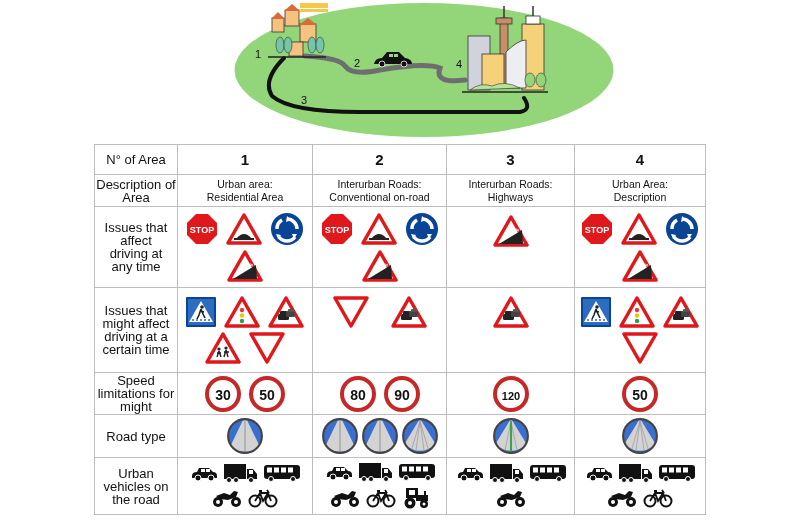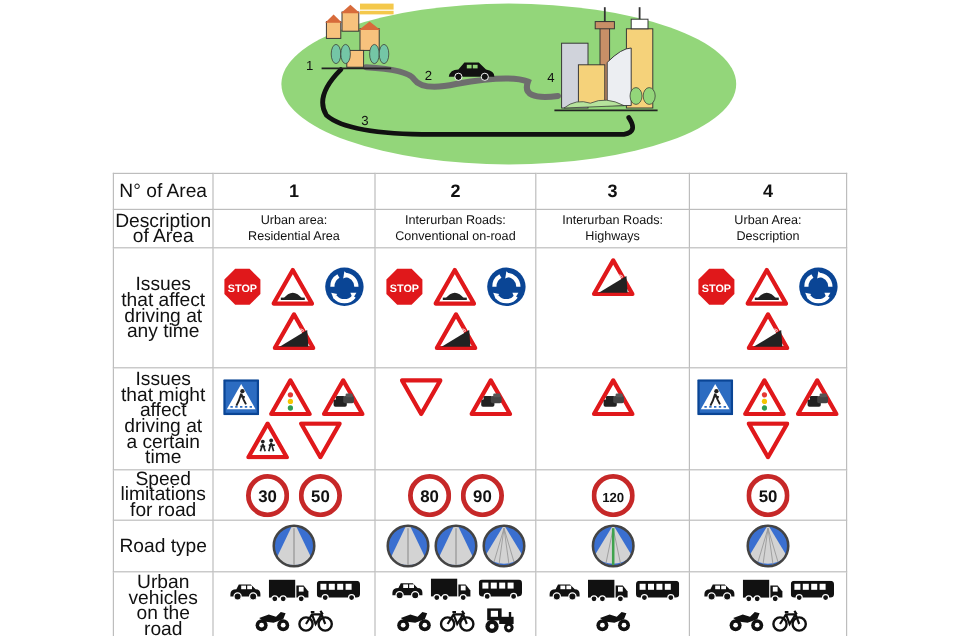--- a/index.html
+++ b/index.html
@@ -1,20 +1,20 @@
 <!DOCTYPE html>
 <html><head>
 <meta charset="utf-8">
 <style>
   html,body{margin:0;padding:0;background:#fff;}
   body{width:800px;height:530px;position:relative;overflow:hidden;font-family:"Liberation Sans","DejaVu Sans",sans-serif;color:#111;}
   #map{position:absolute;left:0;top:0;width:800px;height:140px;}
   #tbl{position:absolute;left:94px;top:144px;border-collapse:collapse;table-layout:fixed;}
   #tbl td{border:1px solid #bdbdbd;text-align:center;vertical-align:middle;padding:0;font-size:10.5px;line-height:13px;}
-  #tbl td.lbl{font-size:16px;}
+  #tbl td.lbl{font-size:13px;}
   #tbl td.num{font-size:15px;font-weight:bold;}
   #tbl td.desc{font-size:10.5px;margin-top:16px;}
   .icons{display:flex;flex-wrap:wrap;justify-content:center;align-items:center;gap:4px 8px;padding:2px 4px;text-align:center;}
   .icons svg{display:block;}
 </style>
 </head>
 <body>
 
 <svg id="map" viewBox="0 0 800 140" xmlns="http://www.w3.org/2000/svg">
 <ellipse cx="424" cy="70" rx="379" ry="67" fill="#93d67a" transform="translate(212,0) scale(0.5,1)"></ellipse>
@@ -92,21 +92,21 @@
         </td>
     <td class="desc">
           <div>Interurban Roads:</div>
           <div>Highways</div>
         </td>
     <td class="desc">
           <div>Urban Area:</div>
           <div>Description</div>
         </td>
   </tr>
-  <tr style="height:100px">
+  <tr style="height:81px">
     <td class="lbl" style="padding:0 6px">Issues that affect driving at any time</td>
     <td>
           <div class="icons">
             <span>
               <svg width="32" height="32" viewBox="0 0 32 32">
                 <polygon points="10,1 22,1 31,10 31,22 22,31 10,31 1,22 1,10" fill="#e0181b"></polygon>
                 <text x="16" y="20" text-anchor="middle" font-family="Liberation Sans, sans-serif" font-weight="bold" font-size="9" fill="#fff">STOP</text>
               </svg>
             </span>
             <span>
@@ -327,21 +327,21 @@
             </span>
             <span>
               <svg width="36" height="32" viewBox="0 0 36 32">
                 <path d="M2 2 L34 2 L18 30 Z" fill="#fff" stroke="#e0181b" stroke-width="3.5" stroke-linejoin="round"></path>
               </svg>
             </span>
           </div>
         </td>
   </tr>
   <tr style="height:42px">
-    <td class="lbl">Speed limitations for road</td>
+    <td class="lbl">Speed limitations for might</td>
     <td>
           <div class="icons">
             <span>
               <svg width="36" height="36" viewBox="0 0 36 36">
                 <circle cx="18" cy="18" r="16" fill="#fff" stroke="#c62828" stroke-width="4"></circle>
                 <text x="18" y="23.5" text-anchor="middle" font-family="Liberation Sans, sans-serif" font-weight="bold" font-size="14" fill="#111">30</text>
               </svg>
             </span>
             <span>
               <svg width="36" height="36" viewBox="0 0 36 36">

